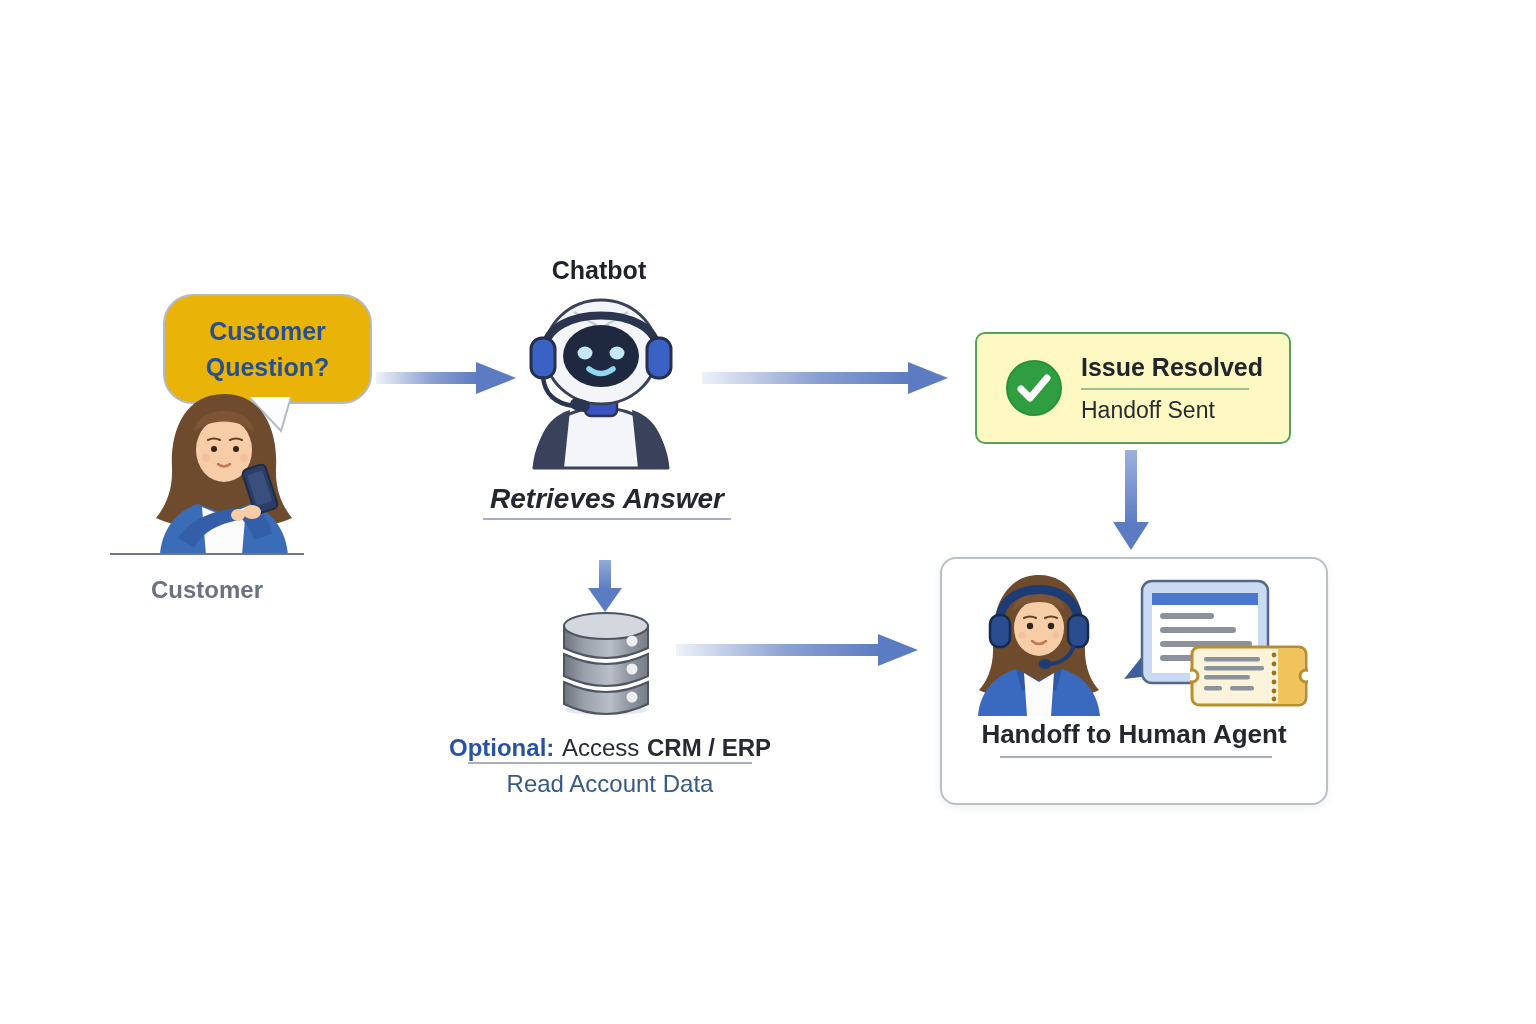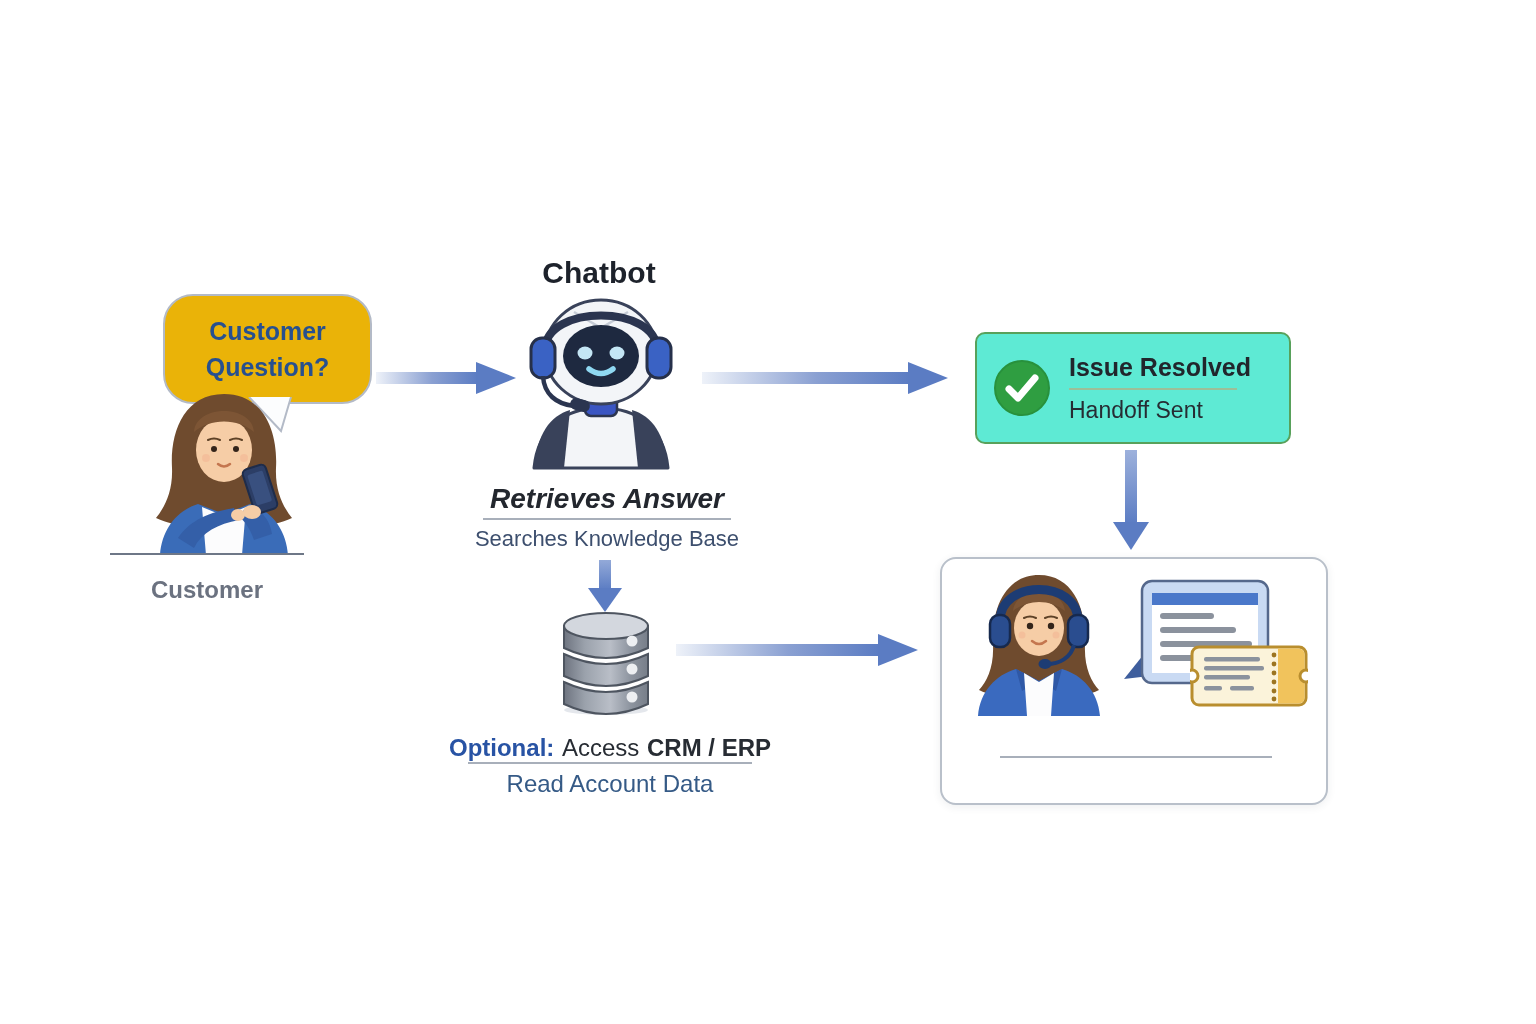--- a/index.html
+++ b/index.html
@@ -21,21 +21,21 @@
     width:170px;
   }
   .bubble-tail{left:245px;top:397px;}
 
   
   .customer-art{left:138px;top:388px;}
   .customer-line{left:110px;top:553px;width:194px;height:2px;background:#6e7787;}
   .customer-label{left:110px;top:564px;width:194px;color:#6b7280;font-weight:bold;font-size:24px;margin-top:12px;}
 
   
-  .chatbot-title{left:499px;top:256px;width:200px;color:#1d222b;font-weight:bold;font-size:30px;}
+  .chatbot-title{left:499px;top:256px;width:200px;color:#1d222b;font-weight:bold;font-size:25px;}
   .robot-art{left:506px;top:296px;}
   .retrieves{left:447px;top:483px;width:320px;color:#23272e;font-weight:bold;font-size:28px;font-style:italic;}
   .divider{background:#a8afba;height:2px;}
   .div-kb{left:483px;top:518px;width:248px;}
   .searches{left:447px;top:526px;width:320px;color:#3d4f6e;font-size:22px;}
 
   .arrow-down-small{left:588px;top:560px;}
   .db-art{left:552px;top:610px;}
 
   .optional-line{left:430px;top:734px;width:360px;font-size:24px;white-space:nowrap;}
@@ -47,22 +47,22 @@
 
   
   .arrow1{left:376px;top:362px;}
   .arrow2{left:702px;top:362px;}
   .arrow3{left:676px;top:634px;}
   .arrow-down-long{left:1113px;top:450px;}
 
   
   .resolved-card{
     left:975px;top:332px;width:316px;height:112px;
-    background:#5eead4;border:2px solid #58a15b;border-radius:10px;
-    display:flex;align-items:center;box-sizing:border-box;padding-left:16px;
+    background:#fef9c3;border:2px solid #58a15b;border-radius:10px;
+    display:flex;align-items:center;box-sizing:border-box;padding-left:28px;
   }
   .resolved-texts{margin-left:18px;}
   .resolved-title{color:#21262c;font-weight:bold;font-size:25px;}
   .resolved-div{width:168px;height:2px;background:#9cbf99;margin:6px 0 7px 0;}
   .resolved-sub{color:#262c33;font-size:23px;}
 
   
   .handoff-card{
     left:940px;top:557px;width:388px;height:248px;
     background:#ffffff;border:2px solid #b9c0ca;border-radius:16px;
@@ -125,21 +125,20 @@
     <ellipse cx="111" cy="57" rx="7.5" ry="6.5" fill="#c4e6f5"></ellipse>
     <path d="M83,73 Q95,82 107,73" stroke="#8fd8f2" stroke-width="5.5" fill="none" stroke-linecap="round"></path>
     <path d="M39,54 C39,8 151,8 151,54" fill="none" stroke="#2b3550" stroke-width="8"></path>
     <rect x="25" y="42" width="24" height="40" rx="11" fill="#3a62c4" stroke="#26304a" stroke-width="3"></rect>
     <rect x="141" y="42" width="24" height="40" rx="11" fill="#3a62c4" stroke="#26304a" stroke-width="3"></rect>
     <path d="M37,80 C38,98 50,108 68,110" stroke="#2b3550" stroke-width="4.5" fill="none"></path>
     <rect x="64" y="103" width="20" height="12" rx="6" fill="#2b3550" transform="rotate(14 74 109)"></rect>
   </svg>
   <div class="abs retrieves center">Retrieves Answer</div>
   <div class="abs divider div-kb"></div>
-  <div class="abs searches center">Searches Knowledge Base</div>
 
   <svg class="abs arrow-down-small" width="34" height="52" viewBox="0 0 34 52">
     <defs>
         <linearGradient id="gv1" x1="0" y1="0" x2="0" y2="1">
       <stop offset="0" stop-color="#93a9d8"></stop>
           <stop offset="1" stop-color="#5b7cc3"></stop>
     </linearGradient>
       </defs>
     <rect x="11" y="0" width="12" height="30" fill="url(#gv1)"></rect>
     <polygon points="0,28 34,28 17,52" fill="#5b7cc3"></polygon>
@@ -273,16 +272,17 @@
       <circle cx="84" cy="54" r="2.4" fill="#9c7420"></circle>
       <circle cx="2" cy="31" r="6" fill="#ffffff" stroke="#b98e2e" stroke-width="3"></circle>
       <circle cx="116" cy="31" r="6" fill="#ffffff" stroke="#b98e2e" stroke-width="3"></circle>
       <rect x="14" y="12" width="56" height="4.5" rx="2" fill="#8b929d"></rect>
       <rect x="14" y="21" width="60" height="4.5" rx="2" fill="#8b929d"></rect>
       <rect x="14" y="30" width="46" height="4.5" rx="2" fill="#8b929d"></rect>
       <rect x="14" y="41" width="18" height="4.5" rx="2" fill="#8b929d"></rect>
       <rect x="40" y="41" width="24" height="4.5" rx="2" fill="#8b929d"></rect>
     </svg>
 
+    <div class="abs handoff-title center">Handoff to Human Agent</div>
     <div class="abs div-handoff"></div>
   </div>
 
 </div>
 
 </body></html>

